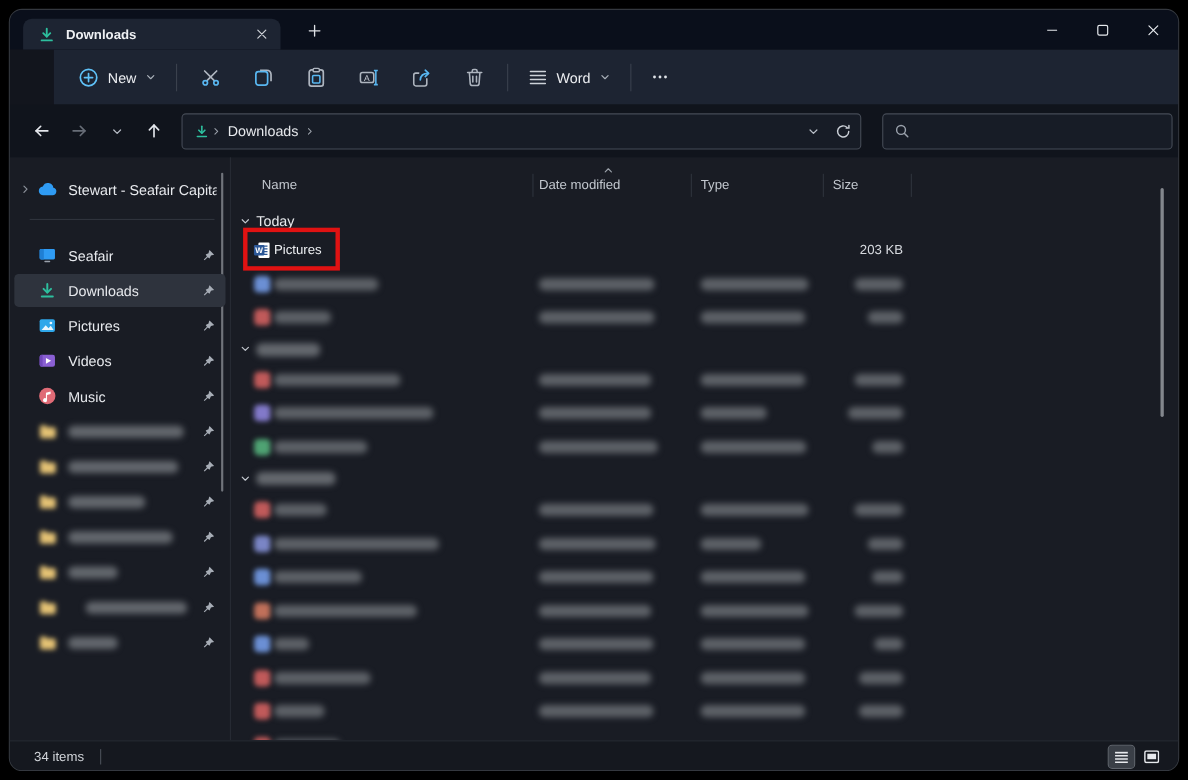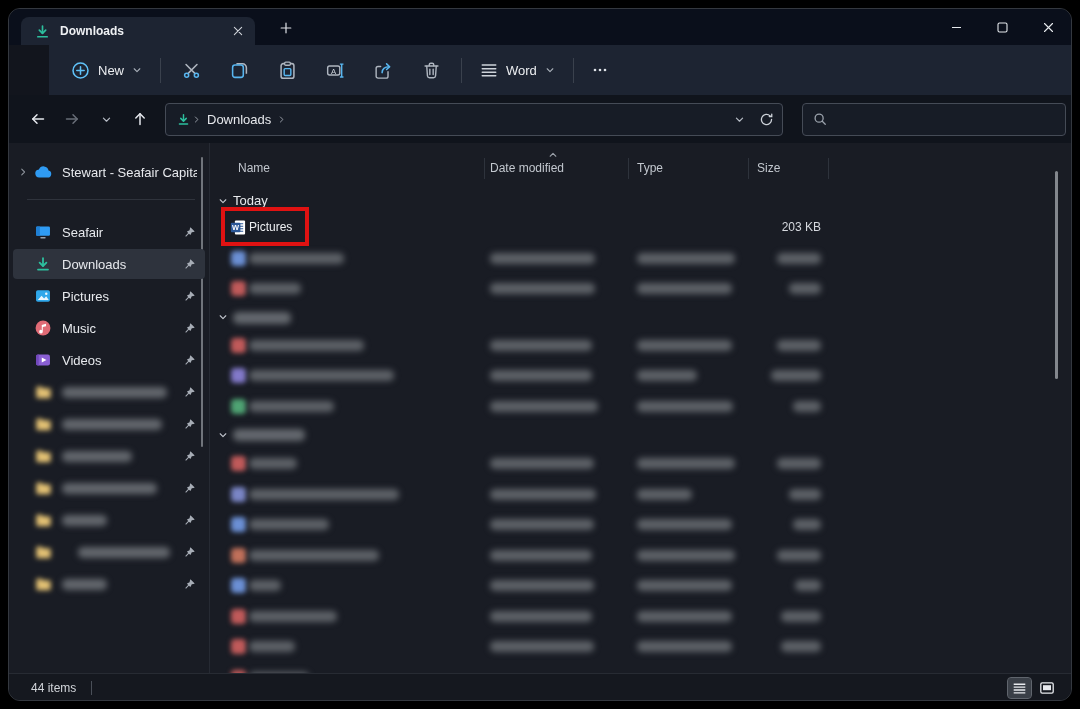--- a/index.html
+++ b/index.html
@@ -341,41 +341,41 @@
           <span class="sb-pin">
             <svg width="13" height="13" viewBox="0 0 16 16">
               <path d="M9.2 1.6l5.2 5.2-1.4.5-2.2.5-1.6 3.2-2-1.4-3.5 3.5-.9-.9 3.5-3.5-1.4-2 3.2-1.6.5-2.2z" fill="#a7adb6"></path>
             </svg>
           </span>
         </div>
         <div class="sb-item">
           <span class="sb-chevslot"></span>
           <span class="sb-icon">
             <svg width="18" height="18" viewBox="0 0 16 16">
-              <circle cx="8" cy="8" r="6.6" fill="#e06b76"></circle>
-              <path d="M10.7 4.3l-3.8 1v4.6a1.6 1.6 0 1 0 .9 1.45V7.1l2.9-.75z" fill="#fff"></path>
-            </svg>
-          </span>
-          <span class="sb-label">Music</span>
-          <span class="sb-pin">
-            <svg width="13" height="13" viewBox="0 0 16 16">
-              <path d="M9.2 1.6l5.2 5.2-1.4.5-2.2.5-1.6 3.2-2-1.4-3.5 3.5-.9-.9 3.5-3.5-1.4-2 3.2-1.6.5-2.2z" fill="#a7adb6"></path>
-            </svg>
-          </span>
-        </div>
-        <div class="sb-item">
-          <span class="sb-chevslot"></span>
-          <span class="sb-icon">
-            <svg width="18" height="18" viewBox="0 0 16 16">
               <rect x="1.8" y="3.2" width="12.4" height="9.6" rx="1.8" fill="#8a5fd3"></rect>
               <path d="M1.8 5c0-1 .8-1.8 1.8-1.8h.6v9.6h-.6c-1 0-1.8-.8-1.8-1.8z" fill="#7148bb"></path>
               <path d="M6.9 5.7l4.2 2.3-4.2 2.3z" fill="#fff"></path>
             </svg>
           </span>
           <span class="sb-label">Videos</span>
+          <span class="sb-pin">
+            <svg width="13" height="13" viewBox="0 0 16 16">
+              <path d="M9.2 1.6l5.2 5.2-1.4.5-2.2.5-1.6 3.2-2-1.4-3.5 3.5-.9-.9 3.5-3.5-1.4-2 3.2-1.6.5-2.2z" fill="#a7adb6"></path>
+            </svg>
+          </span>
+        </div>
+        <div class="sb-item">
+          <span class="sb-chevslot"></span>
+          <span class="sb-icon">
+            <svg width="18" height="18" viewBox="0 0 16 16">
+              <circle cx="8" cy="8" r="6.6" fill="#e06b76"></circle>
+              <path d="M10.7 4.3l-3.8 1v4.6a1.6 1.6 0 1 0 .9 1.45V7.1l2.9-.75z" fill="#fff"></path>
+            </svg>
+          </span>
+          <span class="sb-label">Music</span>
           <span class="sb-pin">
             <svg width="13" height="13" viewBox="0 0 16 16">
               <path d="M9.2 1.6l5.2 5.2-1.4.5-2.2.5-1.6 3.2-2-1.4-3.5 3.5-.9-.9 3.5-3.5-1.4-2 3.2-1.6.5-2.2z" fill="#a7adb6"></path>
             </svg>
           </span>
         </div>
         <div class="sb-item">
           <span class="sb-chevslot"></span>
           <span class="sb-icon blurred-icon">
             <svg width="17" height="15" viewBox="0 0 16 14">
@@ -616,21 +616,21 @@
           <div class="row">
             <span class="r-icon" style="background: rgb(192, 90, 90);"></span>
             <span class="rblob" style="left: 39px; width: 60px;"></span>
           </div>
         </div>
       <div class="pane-scroll"></div>
     </section>
   </div>
 
   <div class="statusbar">
-    <span class="status-text">44 items</span>
+    <span class="status-text">34 items</span>
     <span class="status-sep"></span>
     <div class="view-toggles">
       <button class="vt-btn active" id="ic-vt-details">
           <svg width="13" height="11" viewBox="0 0 13 11" stroke="#e8eaee" stroke-width="1.4">
             <path d="M0.7 1.2h11.6M0.7 4.1h11.6M0.7 7h11.6M0.7 9.9h11.6"></path>
           </svg>
         </button>
       <button class="vt-btn" id="ic-vt-thumb">
           <svg width="14" height="12" viewBox="0 0 14 12" fill="none">
             <rect x="0.8" y="0.8" width="12.4" height="10.4" rx="1.4" stroke="#e8eaee" stroke-width="1.3"></rect>

